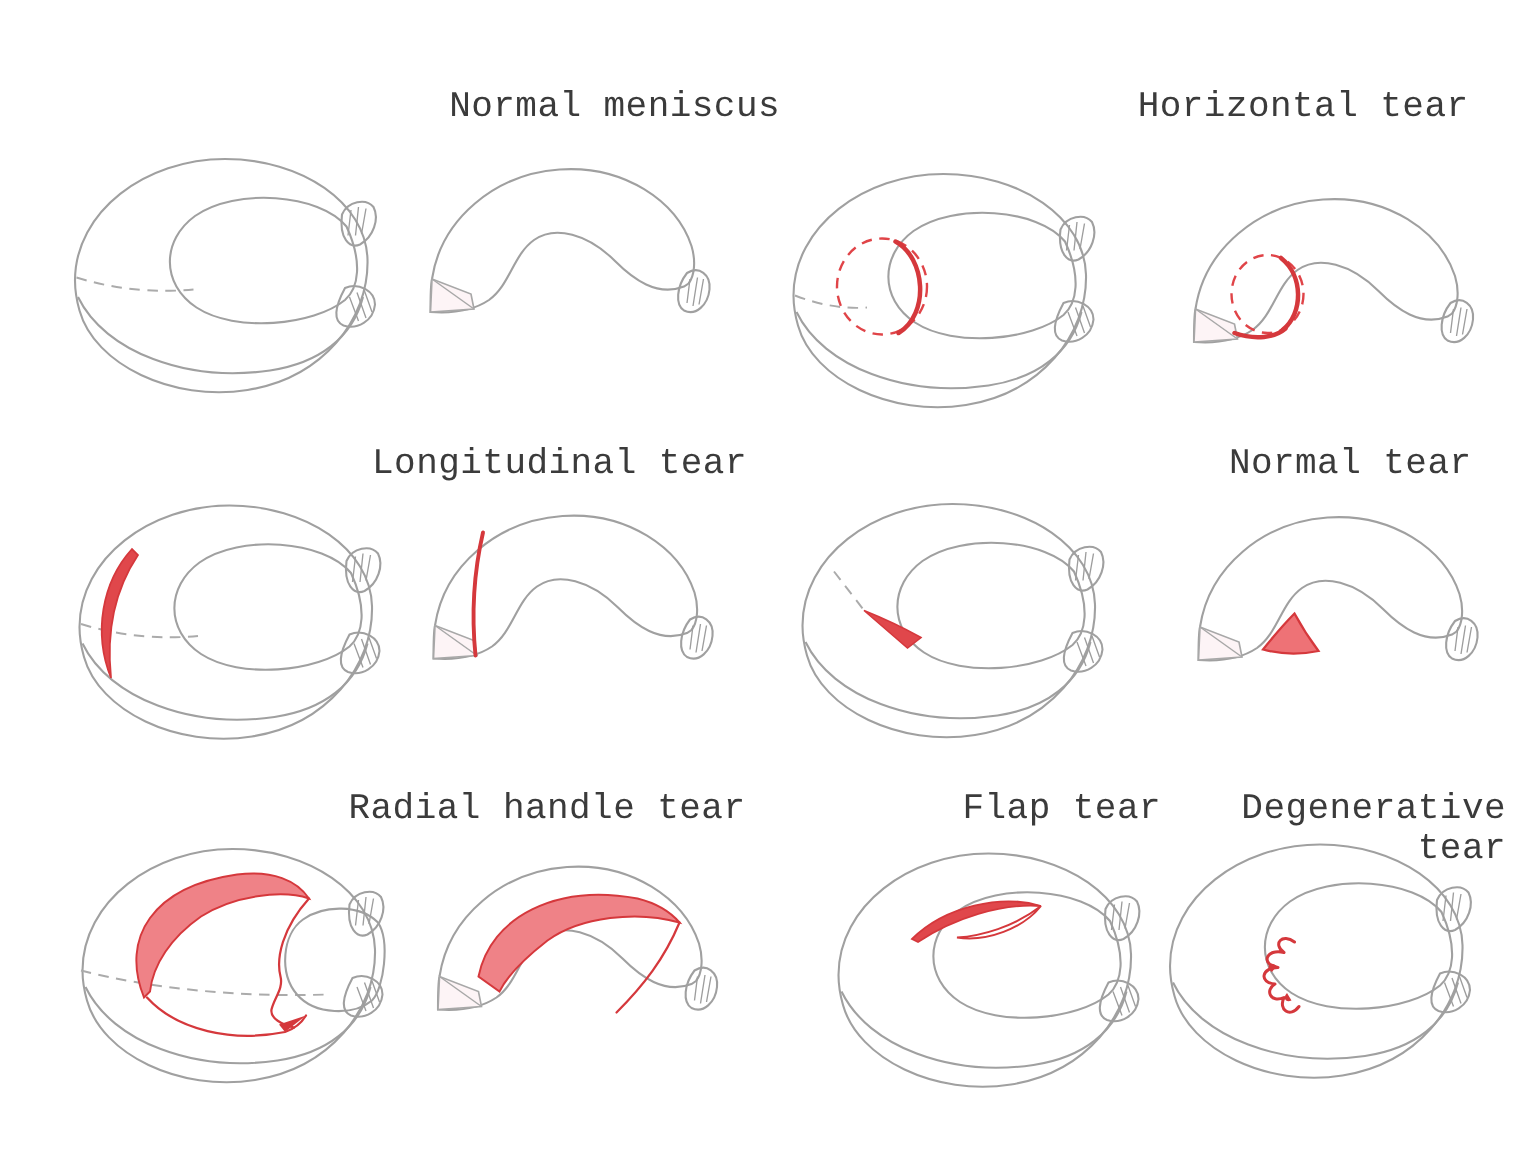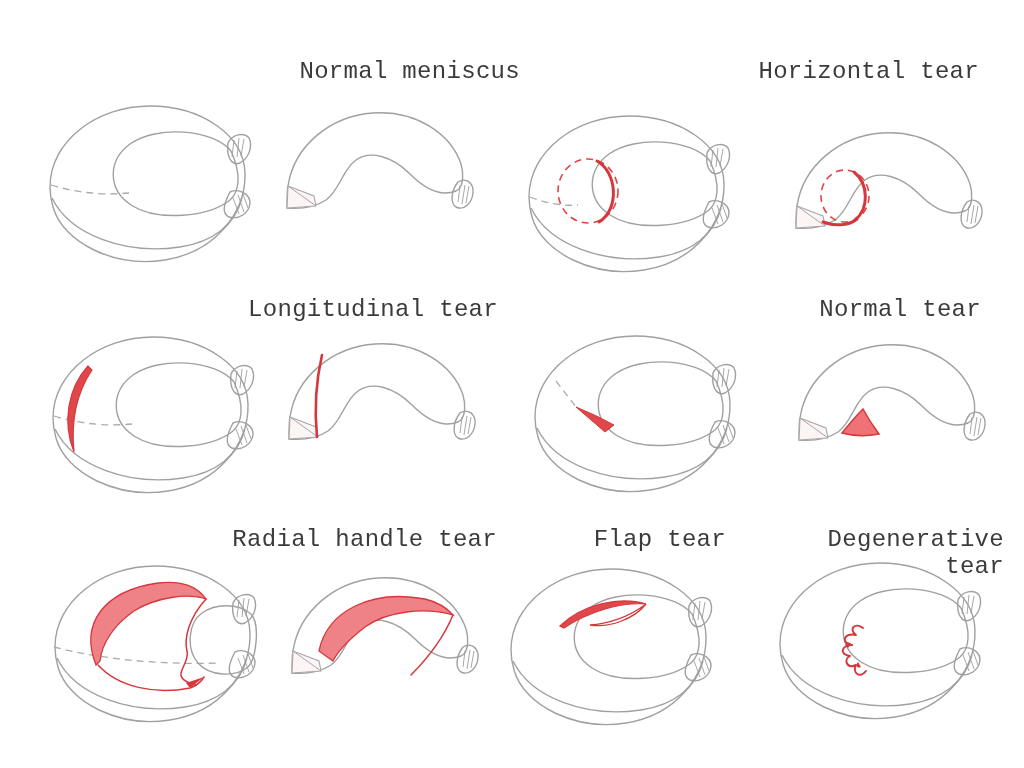--- a/index.html
+++ b/index.html
@@ -145,21 +145,21 @@
     <svg class="drawing" style="left:268px;top:29px;" width="210" height="150" viewBox="0 0 210 150">
       <use href="#sideView"></use>
       <g>
         <path class="redfill" stroke-width="1" d="M 44,96 C 52,56 96,34 150,44 C 162,47 172,53 178,60 C 150,52 112,56 90,72 C 72,86 62,98 58,106 Z"></path>
         <path class="redline" stroke-width="1.5" d="M 178,60 C 168,84 154,102 136,120"></path>
       </g>
     </svg>
   </section>
 
   
-  <section class="panel" style="left:481px;top:526px;width:245px;height:240px;">
+  <section class="panel" style="left:529px;top:526px;width:245px;height:240px;">
     <h2 class="title">Flap tear</h2>
     <svg class="drawing" style="left:15px;top:32px;" width="220" height="175" viewBox="0 0 220 175">
       <use href="#topView"></use>
       <g>
         <path d="M 64,68 C 86,46 124,38 150,46 C 124,44 92,54 68,70 Z" fill="#e0474b" stroke="#d5383c" stroke-width="1.2"></path>
         <path d="M 150,46 C 132,60 110,66 94,67 C 114,70 138,61 150,46 Z" fill="#ffffff" stroke="#d5383c" stroke-width="1.3"></path>
       </g>
     </svg>
   </section>
 

